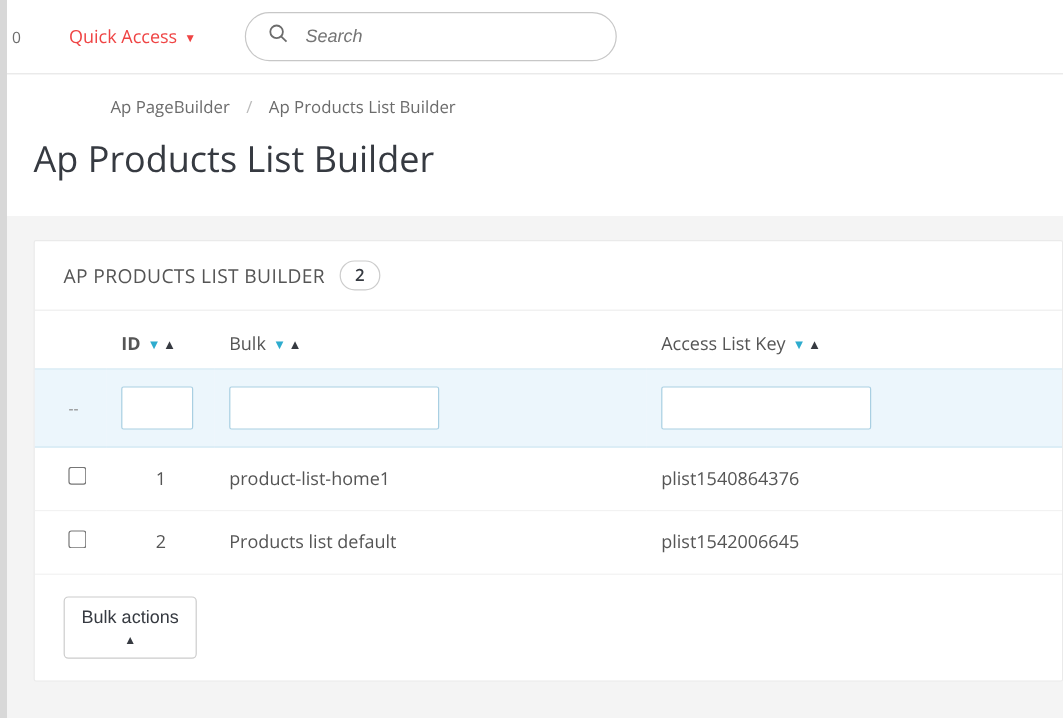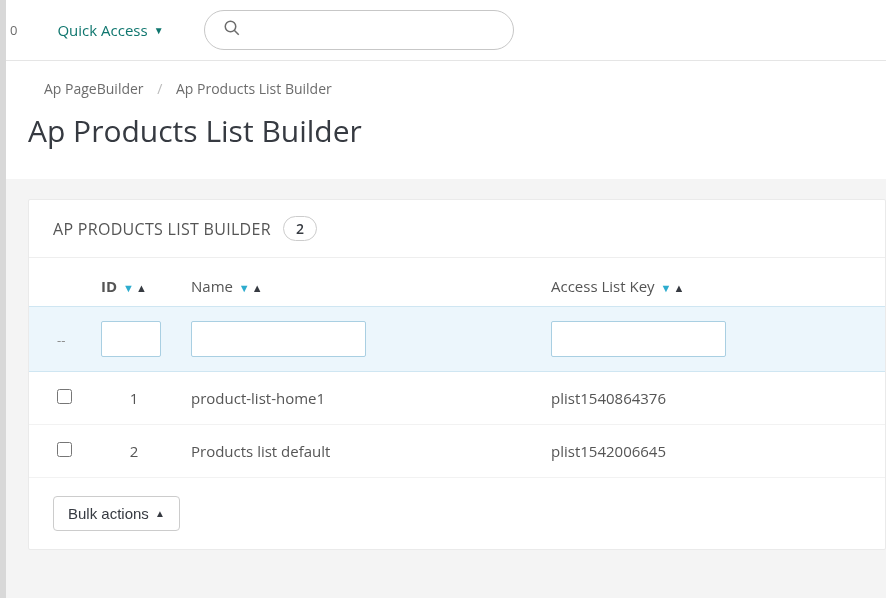--- a/index.html
+++ b/index.html
@@ -30,21 +30,21 @@
     }
     .leftnum {
       color: #6c6c6c;
       font-size: 13px;
       margin-left: -10px;
     }
     .quick-access {
       display: flex;
       align-items: center;
       gap: 6px;
-      color: #0f766e;
+      color: #ef4444;
       cursor: pointer;
       font-size: 15px;
     }
     .search-wrap {
       display: flex;
       align-items: center;
       border: 1px solid #c7c7c7;
       border-radius: 24px;
       padding: 8px 18px;
       width: 310px;
@@ -63,20 +63,21 @@
       flex: 1;
       font-size: 15px;
       font-style: italic;
       color: #888;
       background: transparent;
     }
     .breadcrumb {
       padding: 18px 28px 8px 44px;
       font-size: 14px;
       color: #6c6c6c;
+      margin-left: 48px;
     }
     .breadcrumb .sep {
       margin: 0 10px;
       color: #bbb;
     }
     .breadcrumb .cur {
       color: #6c6c6c;
     }
     .page-title {
       padding: 4px 28px 28px 28px;
@@ -188,20 +189,21 @@
       display: inline-flex;
       align-items: center;
       gap: 6px;
       border: 1px solid #ccc;
       border-radius: 4px;
       background: #fff;
       padding: 8px 14px;
       font-size: 15px;
       color: #363a41;
       cursor: pointer;
+      flex-direction: column;
     }
     .caret-down, .caret-up {
       font-size: 10px;
     }
   </style>
 </head>
 <body>
 
 <div class="sidebar-edge"></div>
 
@@ -211,20 +213,21 @@
     <span>Quick Access</span>
     <span class="caret-down">▼</span>
   </div>
   <div class="search-wrap">
     <span class="search-icon">
       <svg viewBox="0 0 24 24">
           <circle cx="10" cy="10" r="7"></circle>
           <line x1="21" y1="21" x2="15" y2="15"></line>
         </svg>
     </span>
+    <input class="search-input" type="text" placeholder="Search" style="">
   </div>
 </div>
 
 <div class="breadcrumb">
   <span>Ap PageBuilder</span>
   <span class="sep">/</span>
   <span class="cur">Ap Products List Builder</span>
 </div>
 
 <h1 class="page-title">Ap Products List Builder</h1>
@@ -241,21 +244,21 @@
         <tr>
           <th class="col-chk"></th>
           <th class="col-id">
             <span>ID</span>
             <span class="sort-icons">
               <span class="tri down">▼</span>
               <span class="tri up">▲</span>
             </span>
           </th>
           <th>
-            <span>Name</span>
+            <span>Bulk</span>
             <span class="sort-icons">
               <span class="tri down">▼</span>
               <span class="tri up">▲</span>
             </span>
           </th>
           <th>
             <span>Access List Key</span>
             <span class="sort-icons">
               <span class="tri down">▼</span>
               <span class="tri up">▲</span>

